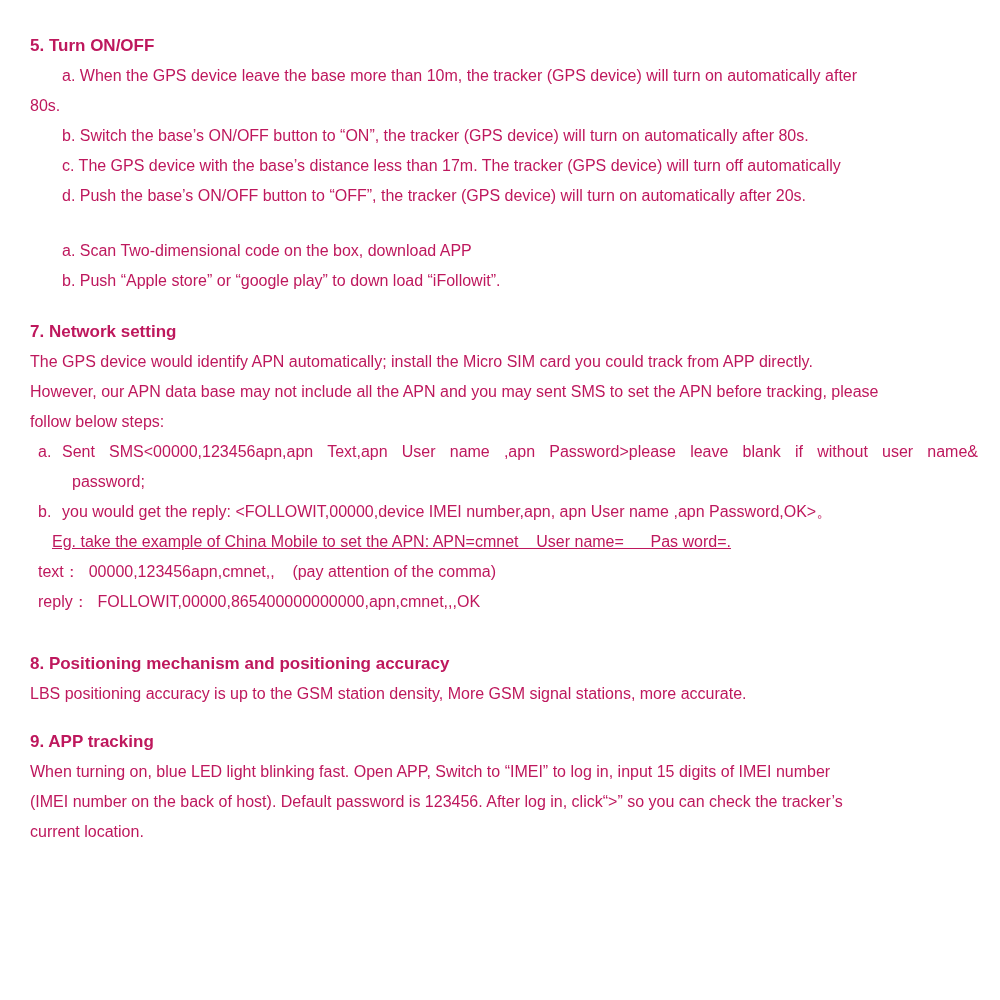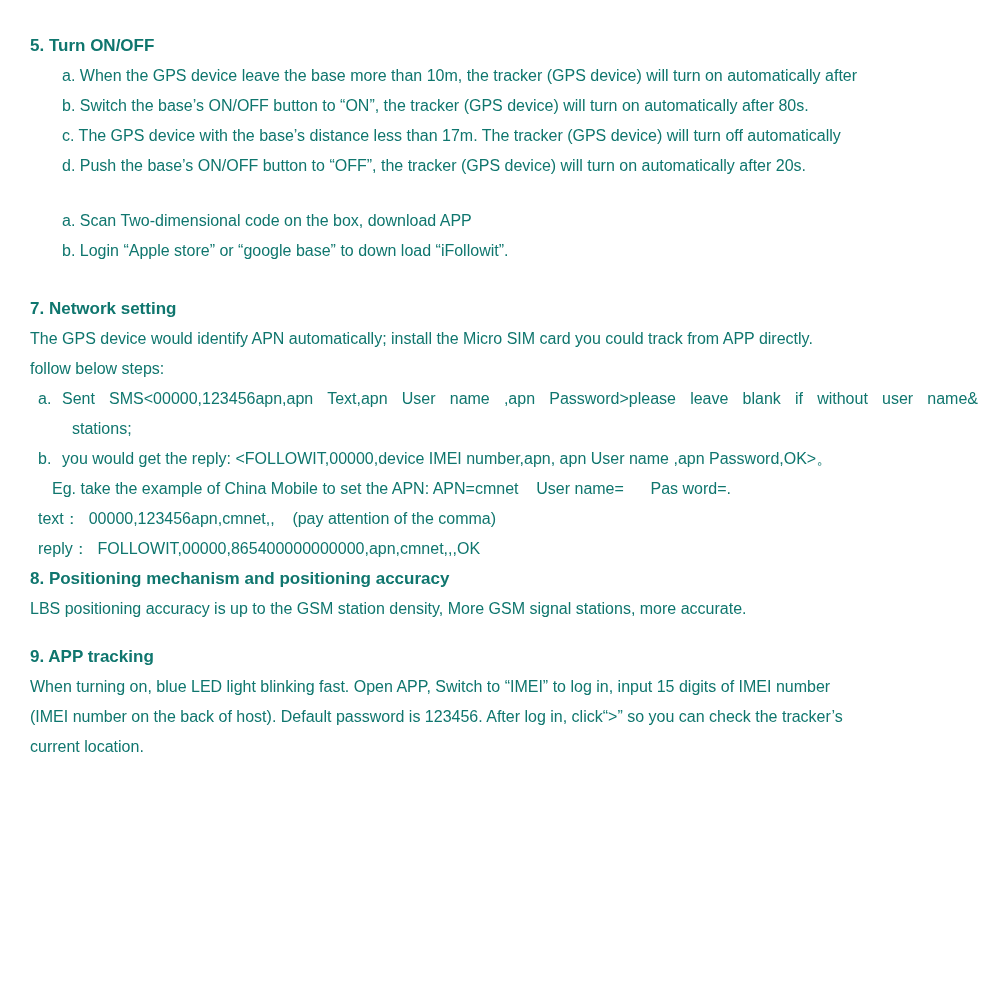--- a/index.html
+++ b/index.html
@@ -10,39 +10,39 @@
   .page {
     position: relative;
     width: 1000px;
     height: 1000px;
     background: #ffffff;
     box-sizing: border-box;
     padding: 31px 22px 0 30px;
     font-family: "Liberation Sans", "DejaVu Sans", sans-serif;
     font-size: 16px;
     line-height: 30px;
-    color: #0f766e;
+    color: #be185d;
     overflow: hidden;
   }
   .section { margin: 0; }
   .sec-6 { margin-top: 25px; }
-  .sec-7 { margin-top: 28px; }
-  .sec-8 { }
+  .sec-7 { margin-top: 21px; }
+  .sec-8 { margin-top: 32px; }
   .sec-9 { margin-top: 18px; }
   .heading {
     font-weight: bold;
     font-size: 17px;
     white-space: pre-wrap;
   }
   .line {
     white-space: pre-wrap;
   }
   .ind-item { padding-left: 32px; }   
   .ind-cont { padding-left: 42px; }   
-  .ind-eg   { padding-left: 22px; }   
+  .ind-eg   { padding-left: 22px; text-decoration: underline; }   
   .ind-small{ padding-left: 8px;  }   
   .list-item {
     display: flex;
     padding-left: 8px;
   }
   .list-marker {
     flex: 0 0 24px;
     white-space: pre;
   }
   .list-text {
@@ -55,40 +55,42 @@
   }
 </style>
 </head>
 <body>
 
 <div class="page">
 
   <div class="section sec-5">
     <div class="heading">5. Turn ON/OFF</div>
     <div class="line ind-item">a. When the GPS device leave the base more than 10m, the tracker (GPS device) will turn on automatically after</div>
+    <div class="line">80s.</div>
     <div class="line ind-item">b. Switch the base’s ON/OFF button to “ON”, the tracker (GPS device) will turn on automatically after 80s.</div>
     <div class="line ind-item">c. The GPS device with the base’s distance less than 17m. The tracker (GPS device) will turn off automatically</div>
     <div class="line ind-item">d. Push the base’s ON/OFF button to “OFF”, the tracker (GPS device) will turn on automatically after 20s.</div>
   </div>
 
   <div class="section sec-6">
     <div class="line ind-item">a. Scan Two-dimensional code on the box, download APP</div>
-    <div class="line ind-item">b. Login “Apple store” or “google base” to down load “iFollowit”.</div>
+    <div class="line ind-item">b. Push “Apple store” or “google play” to down load “iFollowit”.</div>
   </div>
 
   <div class="section sec-7">
     <div class="heading">7. Network setting</div>
     <div class="line">The GPS device would identify APN automatically; install the Micro SIM card you could track from APP directly.</div>
+    <div class="line">However, our APN data base may not include all the APN and you may sent SMS to set the APN before tracking, please</div>
     <div class="line">follow below steps:</div>
 
     <div class="list-item">
       <span class="list-marker">a.</span>
       <span class="list-text justified">Sent SMS&lt;00000,123456apn,apn Text,apn User name ,apn Password&gt;please leave blank if without user name&amp;</span>
     </div>
-    <div class="line ind-cont">stations;</div>
+    <div class="line ind-cont">password;</div>
 
     <div class="list-item">
       <span class="list-marker">b.</span>
       <span class="list-text">you would get the reply: &lt;FOLLOWIT,00000,device IMEI number,apn, apn User name ,apn Password,OK&gt;。</span>
     </div>
 
     <div class="line ind-eg">Eg. take the example of China Mobile to set the APN: APN=cmnet    User name=      Pas word=.</div>
     <div class="line ind-small">text：  00000,123456apn,cmnet,,    (pay attention of the comma)</div>
     <div class="line ind-small">reply：  FOLLOWIT,00000,865400000000000,apn,cmnet,,,OK</div>
   </div>

